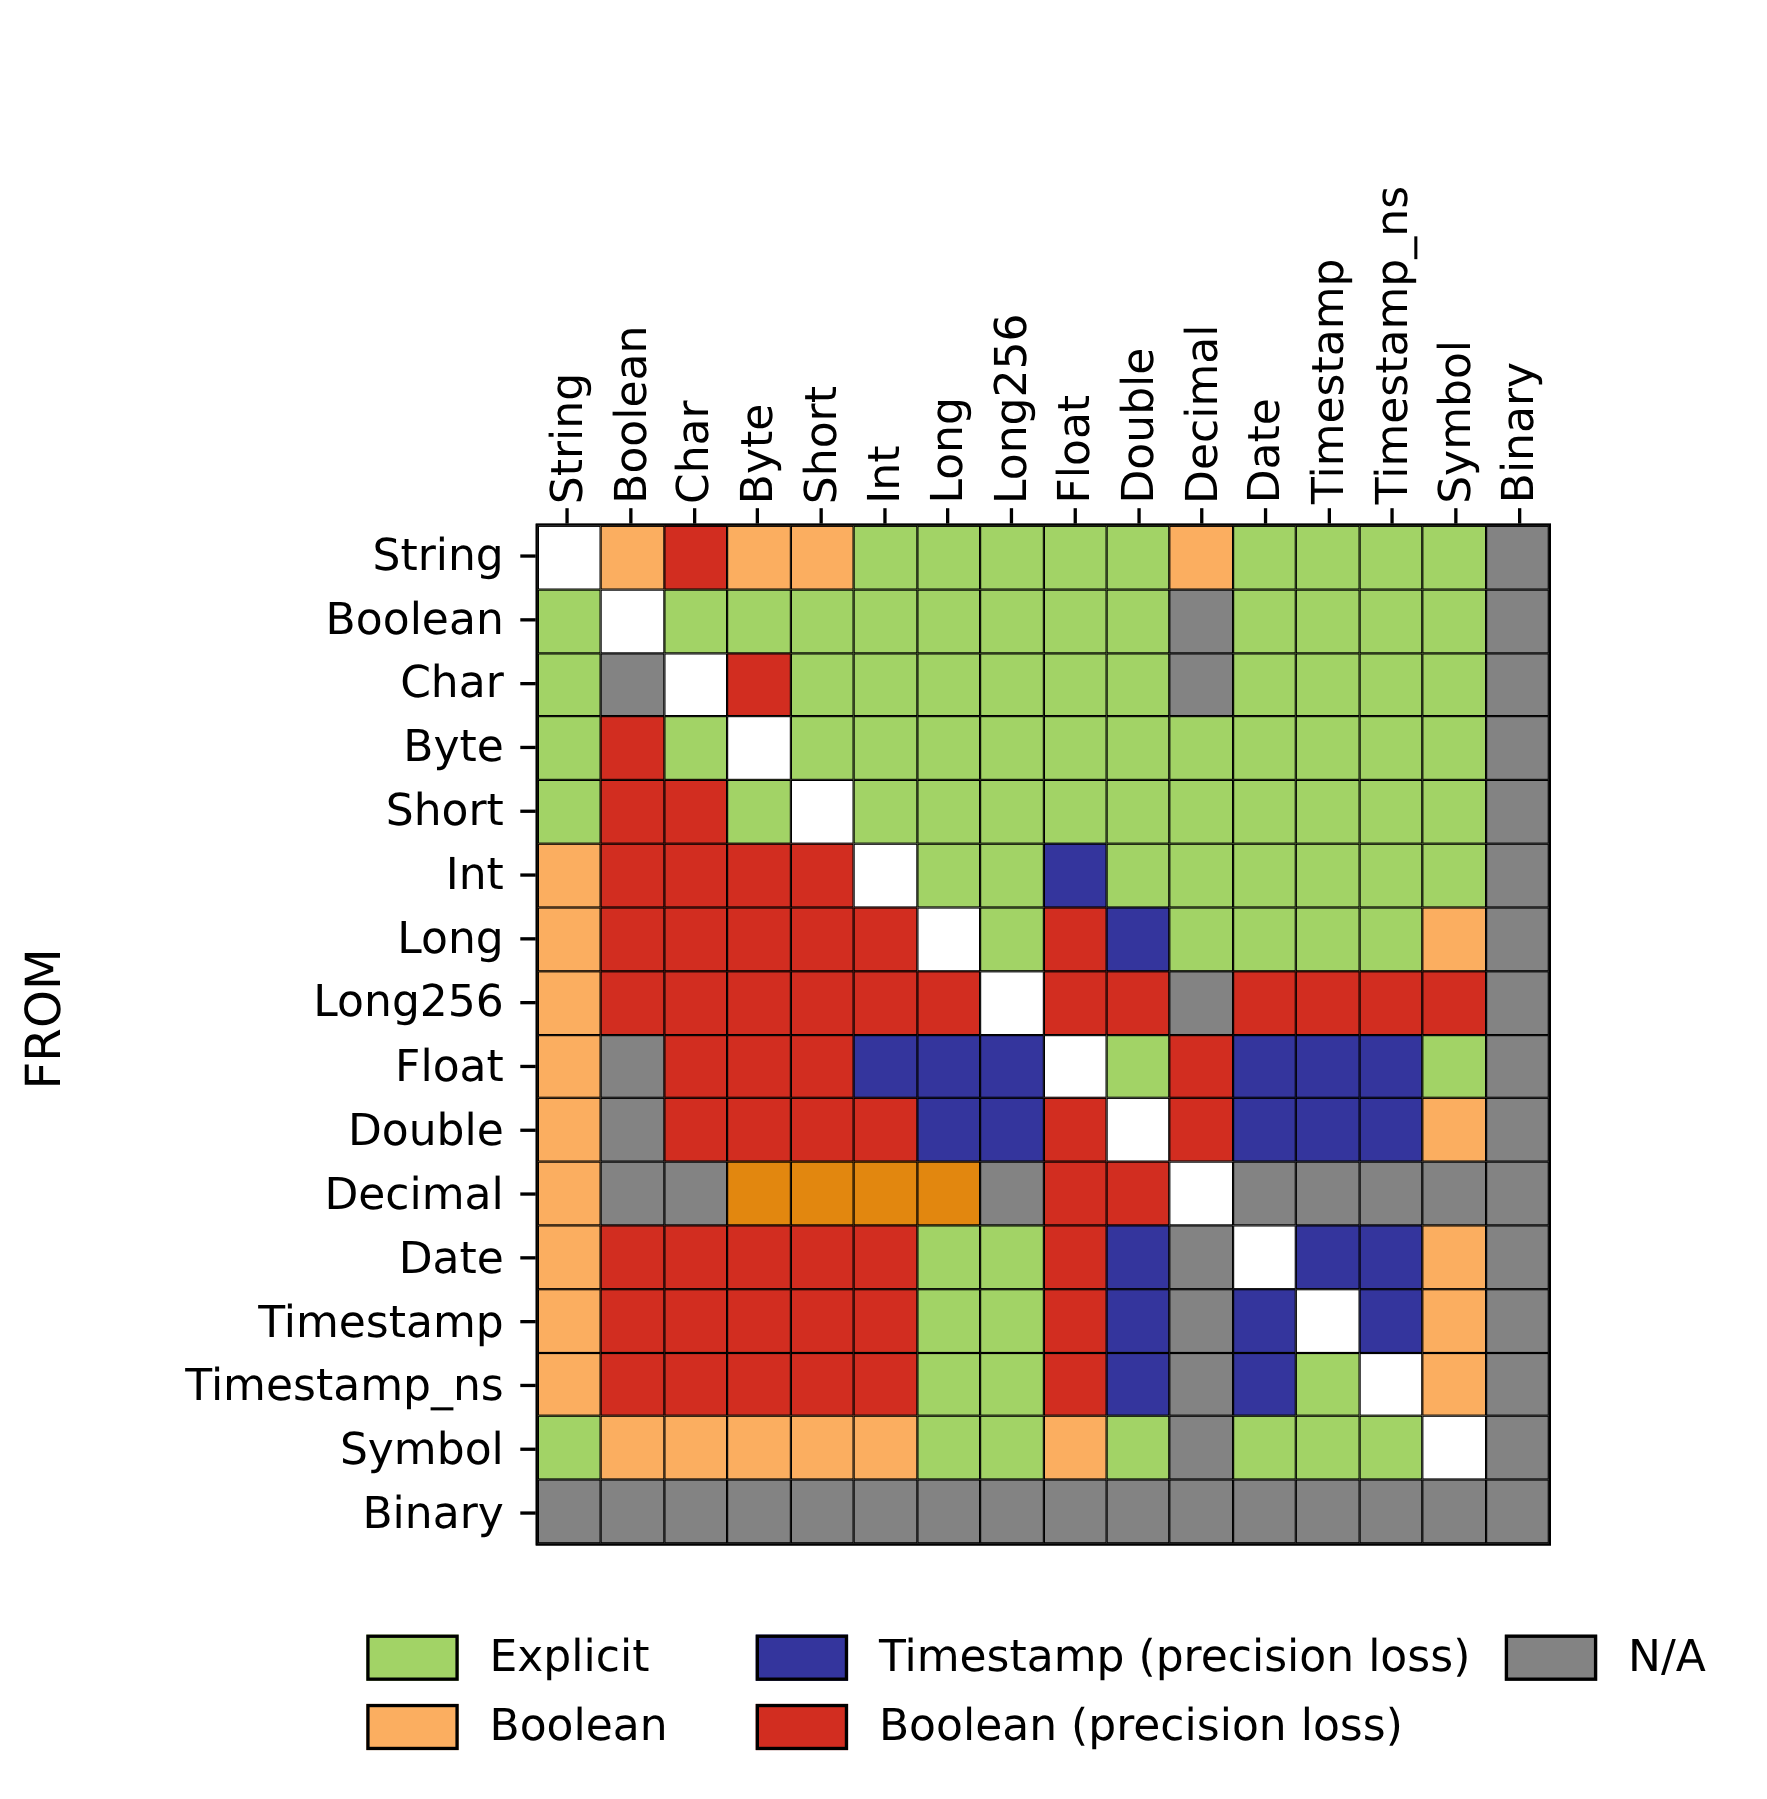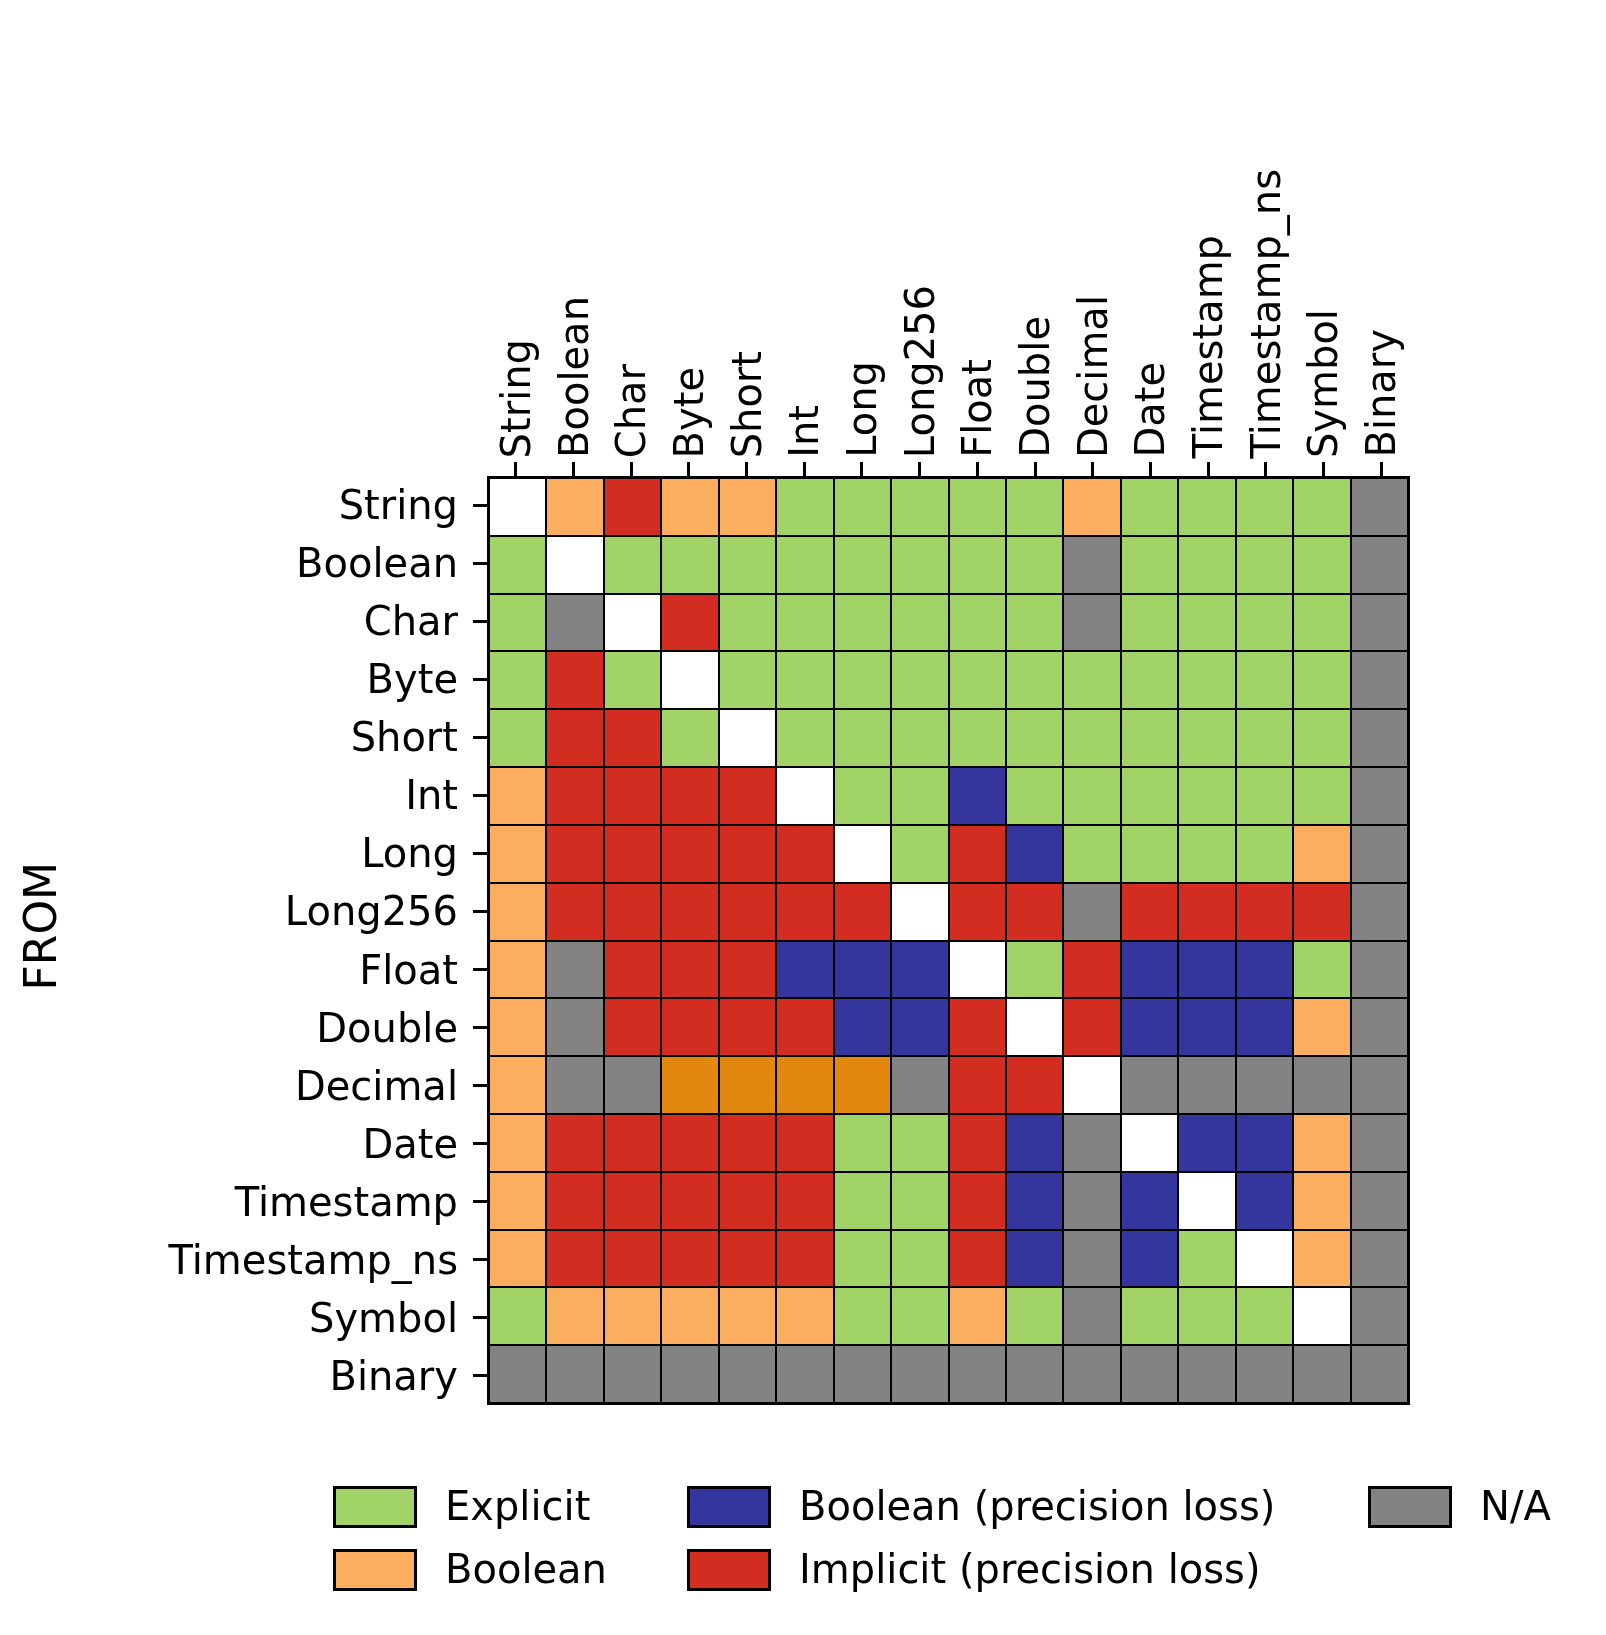--- a/index.html
+++ b/index.html
@@ -367,18 +367,18 @@
     <div class="tick-row" style="top: 1258.34px; left: 473px;"></div>
     <div class="rowlabel" style="top: 1288.91px;">Symbol</div>
     <div class="tick-row" style="top: 1316.41px; left: 473px;"></div>
     <div class="rowlabel" style="top: 1346.97px;">Binary</div>
     <div class="tick-row" style="top: 1374.47px; left: 473px;"></div>
     <div class="lg-swatch" style="left: 333px; top: 1486px; background: rgb(162, 211, 102);"></div>
     <div class="lg-label" style="left: 445px; top: 1481px;">Explicit</div>
     <div class="lg-swatch" style="left: 333px; top: 1549px; background: rgb(251, 174, 96);"></div>
     <div class="lg-label" style="left: 445px; top: 1544px;">Boolean</div>
     <div class="lg-swatch" style="left: 687px; top: 1486px; background: rgb(52, 53, 157);"></div>
-    <div class="lg-label" style="left: 799px; top: 1481px;">Boolean (precision loss)</div>
+    <div class="lg-label" style="left: 799px; top: 1481px;">Timestamp (precision loss)</div>
     <div class="lg-swatch" style="left: 687px; top: 1549px; background: rgb(210, 45, 32);"></div>
-    <div class="lg-label" style="left: 799px; top: 1544px;">Implicit (precision loss)</div>
+    <div class="lg-label" style="left: 799px; top: 1544px;">Boolean (precision loss)</div>
     <div class="lg-swatch" style="left: 1368px; top: 1486px; background: rgb(131, 131, 131);"></div>
     <div class="lg-label" style="left: 1480px; top: 1481px;">N/A</div>
   </div>
 
 </body></html>

